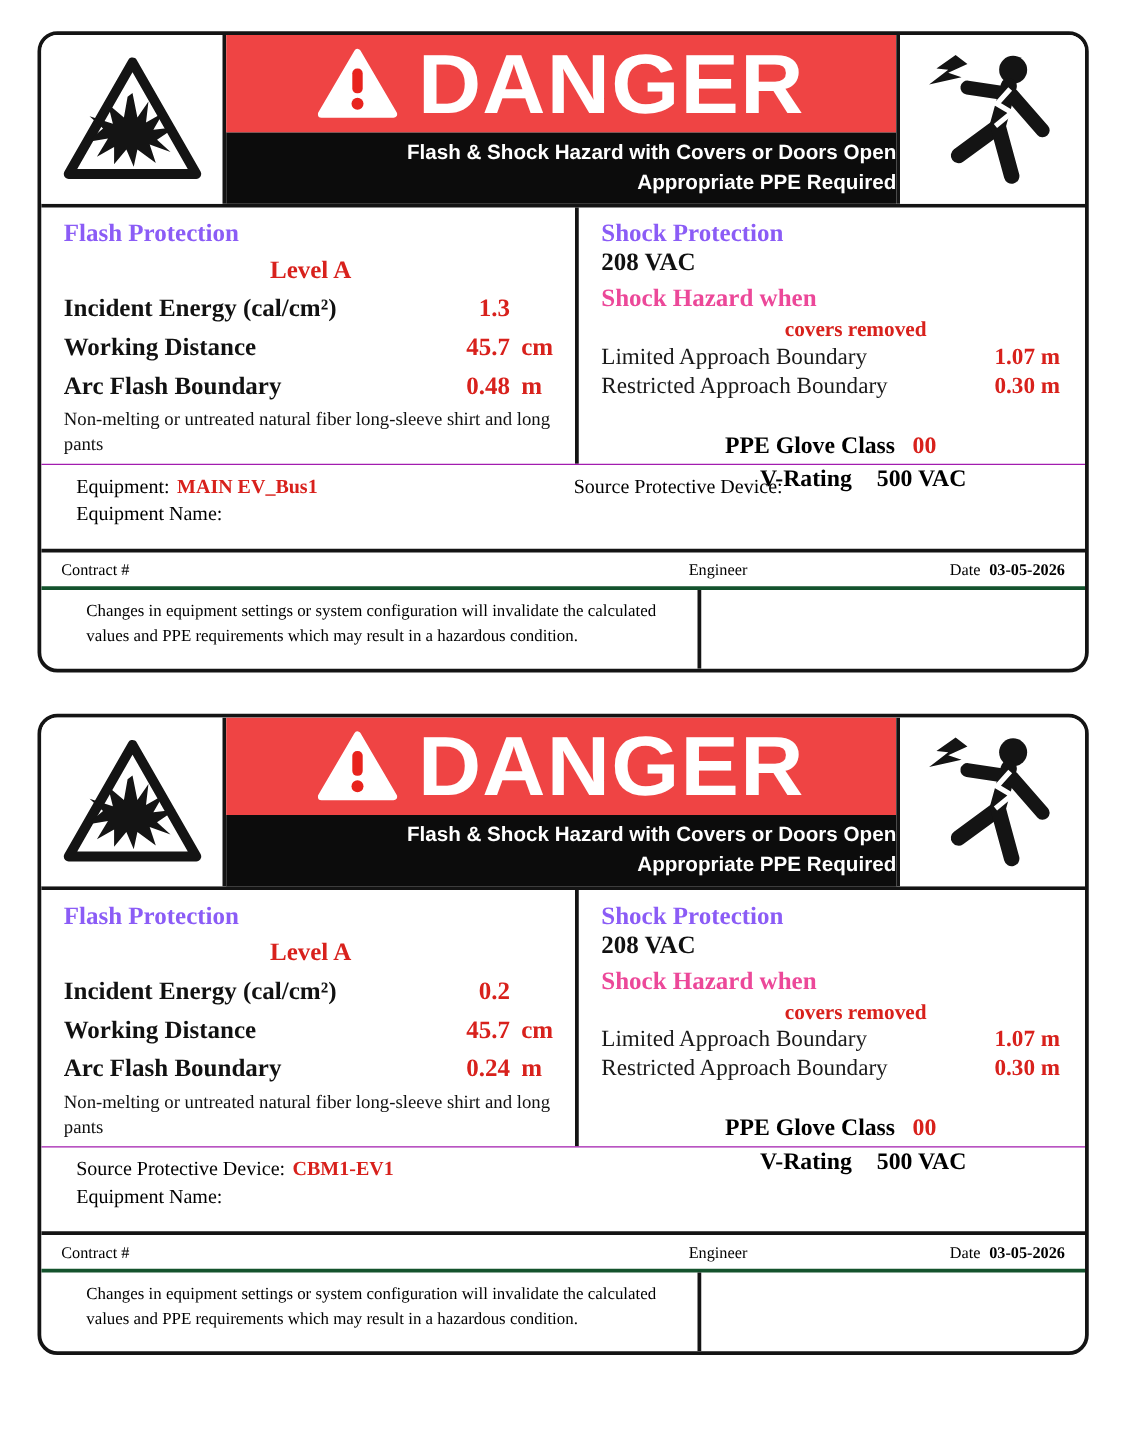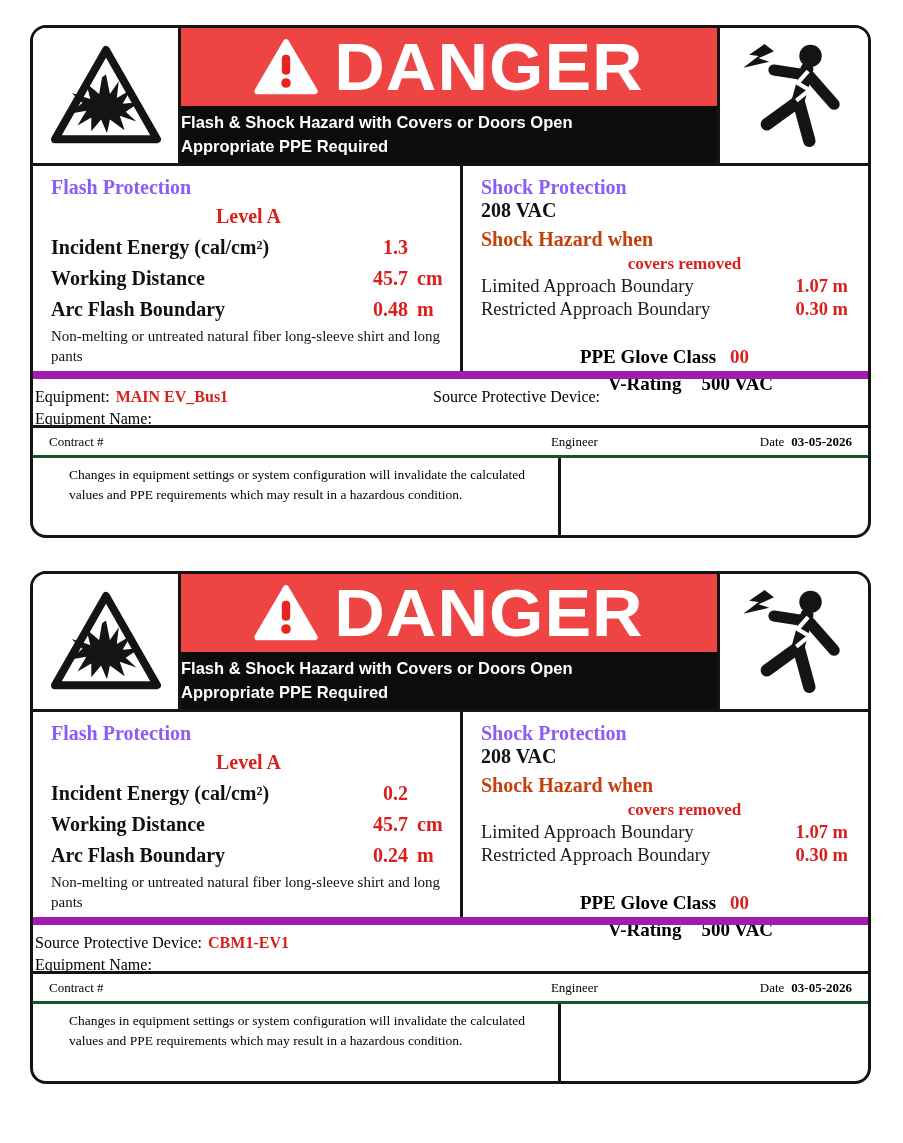--- a/index.html
+++ b/index.html
@@ -20,52 +20,52 @@
   .banner { flex: 1; display: flex; flex-direction: column; min-width: 0; }
   .red-band {
     height: 78px; background: #ef4444; color: #fff;
     display: flex; align-items: center; justify-content: center; gap: 16px;
   }
   .danger-word {
     font-family: "Liberation Sans", sans-serif; font-weight: 900;
     font-size: 70px; line-height: 1; letter-spacing: 1px; transform: scaleY(0.96);
   }
   .black-band {
-    flex: 1; background: #0c0c0c; color: #fff; text-align: left;
+    flex: 1; background: #0c0c0c; color: #fff; text-align: right;
     font-family: "Liberation Sans", sans-serif; font-weight: bold;
     font-size: 16.5px; line-height: 1.42; display: flex; flex-direction: column; justify-content: center;
   }
 
   
   .body { height: 205px; flex: 0 0 auto; display: flex; }
   .flash-col { width: 430px; flex: 0 0 auto; border-right: 3px solid #141414; padding: 10px 14px 0 18px; }
   .shock-col { flex: 1; padding: 10px 20px 0 18px; display: flex; flex-direction: column; }
   .sec-title { font-size: 20px; font-weight: bold; color: #8b5cf6; }
   .level { text-align: center; font-size: 20px; font-weight: bold; color: #d8211c; margin-top: 6px; }
   .frow { display: flex; align-items: baseline; font-size: 20px; font-weight: bold; margin-top: 8px; }
   .flabel { flex: 1; color: #111; }
   .fnum  { width: 70px; text-align: right; color: #d8211c; }
   .funit { width: 38px; padding-left: 9px; color: #d8211c; }
   .ppe-desc { font-size: 15px; line-height: 1.32; margin-top: 6px; color: #111; max-width: 398px; }
 
   .srow-title { display: flex; align-items: baseline; flex-direction: column; }
   .srow-title .sec-title { flex: 1; }
   .voltage { font-size: 20px; font-weight: bold; color: #111; }
-  .hazard-when { font-size: 20px; font-weight: bold; color: #c2410c; margin-top: 6px; }
+  .hazard-when { font-size: 20px; font-weight: bold; color: #ec4899; margin-top: 6px; }
   .covers { font-size: 17px; font-weight: bold; color: #d8211c; text-align: center; margin-top: 3px; padding-left: 40px; }
   .srow { display: flex; align-items: baseline; font-size: 18.5px; margin-top: 2px; }
   .srow .slabel { flex: 1; color: #1a1a1a; }
   .srow .sval { font-weight: bold; color: #d8211c; }
   .glove { margin-top: 26px; text-align: center; font-size: 19px; font-weight: bold; }
   .glove .gv { color: #d8211c; margin-left: 14px; }
   .vrating { margin-top: 5px; text-align: center; font-size: 19px; font-weight: bold; padding-left: 52px; }
   .vrating .gv { color: #000000; margin-left: 20px; }
 
   
-  .equip-row { flex: 0 0 auto; height: 54px; border-top: 8px solid #a21caf; padding: 7px 16px 0 2px; font-size: 16px; }
+  .equip-row { flex: 0 0 auto; height: 68px; border-top: 1px solid #a21caf; padding: 7px 16px 0 28px; font-size: 16px; }
   .eq-line { display: flex; line-height: 1.4; }
   .eq-left { width: 398px; flex: 0 0 auto; }
   .eq-val { font-weight: bold; color: #d8211c; margin-left: 6px; }
   .contract-row { flex: 0 0 auto; height: 30px; border-top: 3px solid #141414; display: flex; align-items: center; padding: 0 16px; font-size: 13px; }
   .c-left { width: 340px; flex: 0 0 auto; }
   .c-mid { flex: 1; text-align: center; }
   .c-right { flex: 0 0 auto; }
   .date-val { font-weight: bold; margin-left: 7px; }
   .disclaimer-row { flex: 1; border-top: 3px solid #14532d; display: flex; padding-left: 20px; }
   .disc-cell { width: 508px; flex: 0 0 auto; border-right: 3px solid #141414; padding: 7px 16px 0 16px; font-size: 13.5px; line-height: 1.5; max-width: 508px; }

